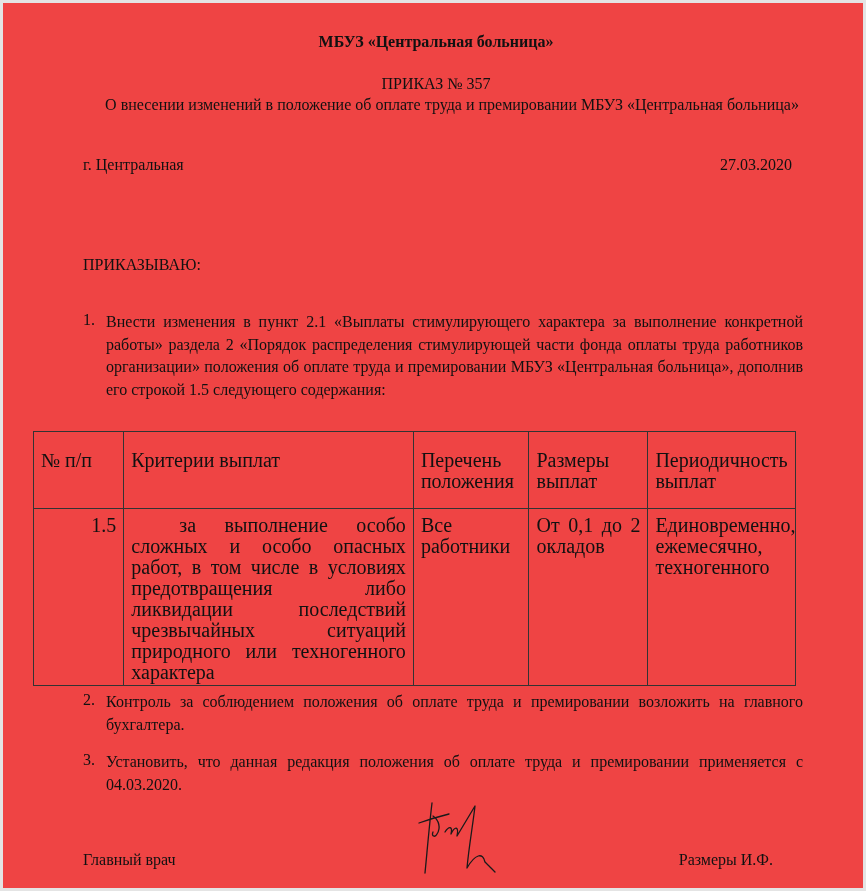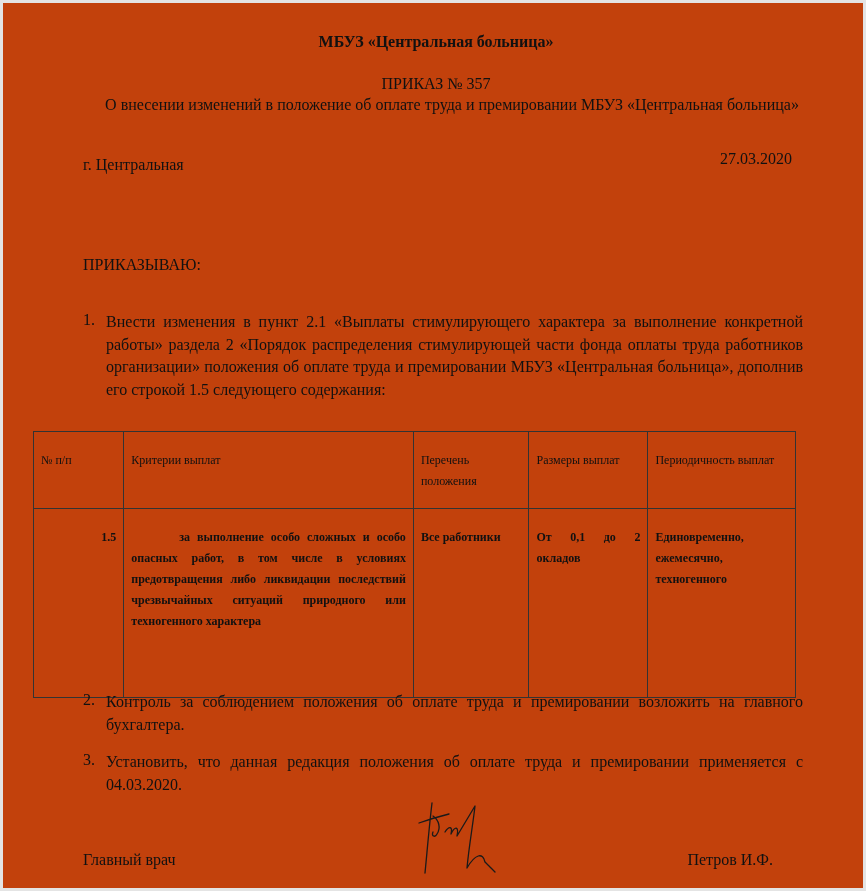--- a/index.html
+++ b/index.html
@@ -1,50 +1,50 @@
 <!DOCTYPE html>
 <html><head>
 <meta charset="utf-8">
 <style>
   html, body { margin: 0; padding: 0; background: #ffffff; }
   body { width: 866px; height: 891px; position: relative; overflow: hidden; }
   .page {
     position: absolute; left: 0; top: 0; width: 860px; height: 885px;
     border-top: 3px solid #e4e4e4; border-left: 3px solid #e4e4e4;
     border-right: 3px solid #e4e4e4; border-bottom: 3px solid #e4e4e4;
-    background: #c2410c;
+    background: #ef4444;
     font-family: "Liberation Serif", "DejaVu Serif", serif;
     color: #111111; font-size: 16px;
   }
   .abs { position: absolute; line-height: 22px; }
   .center { left: 0; width: 866px; text-align: center; }
   .org { top: 28px; font-weight: bold; }
   .order-no { top: 70px; }
   .order-title { top: 91px; left: 93px; width: 712px; text-align: center; }
   .city { left: 80px; top: 151px; }
-  .date { right: 71px; top: 145px; }
+  .date { right: 71px; top: 151px; }
   .basis { left: 80px; top: 208px; }
   .order-word { left: 80px; top: 251px; }
   .item { position: absolute; left: 80px; width: 720px; }
   .item .num { position: absolute; left: 0; top: 0; width: 30px; }
   .item .txt { margin-left: 23px; text-align: justify; text-align-last: left; line-height: 22.5px; }
   .item1 { top: 308px; }
   .item2 { top: 688px; }
   .item3 { top: 748px; }
 
   table.crit {
     position: absolute; left: 30px; top: 428px; width: 763px;
     border-collapse: collapse; table-layout: fixed;
-    font-size: 12px; line-height: 21px;
+    font-size: 20px; line-height: 21px;
   }
   table.crit th, table.crit td {
     border: 1.5px solid #333333; vertical-align: top; padding: 0 7px; font-weight: normal;
   }
   table.crit th { height: 58px; padding-top: 18px; text-align: left; }
-  table.crit td { height: 170px; padding-top: 18px; font-weight: bold; }
+  table.crit td { height: 170px; padding-top: 6px; }
   .c1 { width: 82px; } .c2 { width: 263px; } .c3 { width: 105px; } .c4 { width: 108px; } .c5 { width: 134px; }
   th.hc2 { text-align: left; }
   th.hc1 { padding-top: 18px; }
   td.num-cell { text-align: right; padding-right: 34px; }
   td.crit-cell { text-align: justify; text-align-last: left; }
   td.crit-cell .indent { display: inline-block; width: 48px; }
   td.size-cell { text-align: justify; text-align-last: left; }
 
   .sign-role { left: 80px; top: 846px; }
   .sign-name { right: 90px; top: 846px; }
@@ -106,15 +106,15 @@
     <span class="num">3.</span>
     <div class="txt">Установить, что данная редакция положения об оплате труда и премировании применяется с 04.03.2020.</div>
   </div>
 
   <div class="abs sign-role">Главный врач</div>
 
   <svg class="signature" viewBox="0 0 90 80">
     <path d="M10 75 C12 55 14 30 17 5 M4 25 C18 20 26 18 34 16 M18 18 C24 22 26 30 22 36 C20 40 16 38 18 34 M30 34 C34 28 38 28 36 36 C40 28 44 28 42 38 C48 28 54 18 60 8 C58 26 54 48 52 70 C60 56 68 54 70 64 C74 68 78 72 80 74" fill="none" stroke="#1a1a1a" stroke-width="1.3" stroke-linecap="round" stroke-linejoin="round"></path>
   </svg>
 
-  <div class="abs sign-name">Петров И.Ф.</div>
+  <div class="abs sign-name">Размеры И.Ф.</div>
 
 </div>
 
 </body></html>

